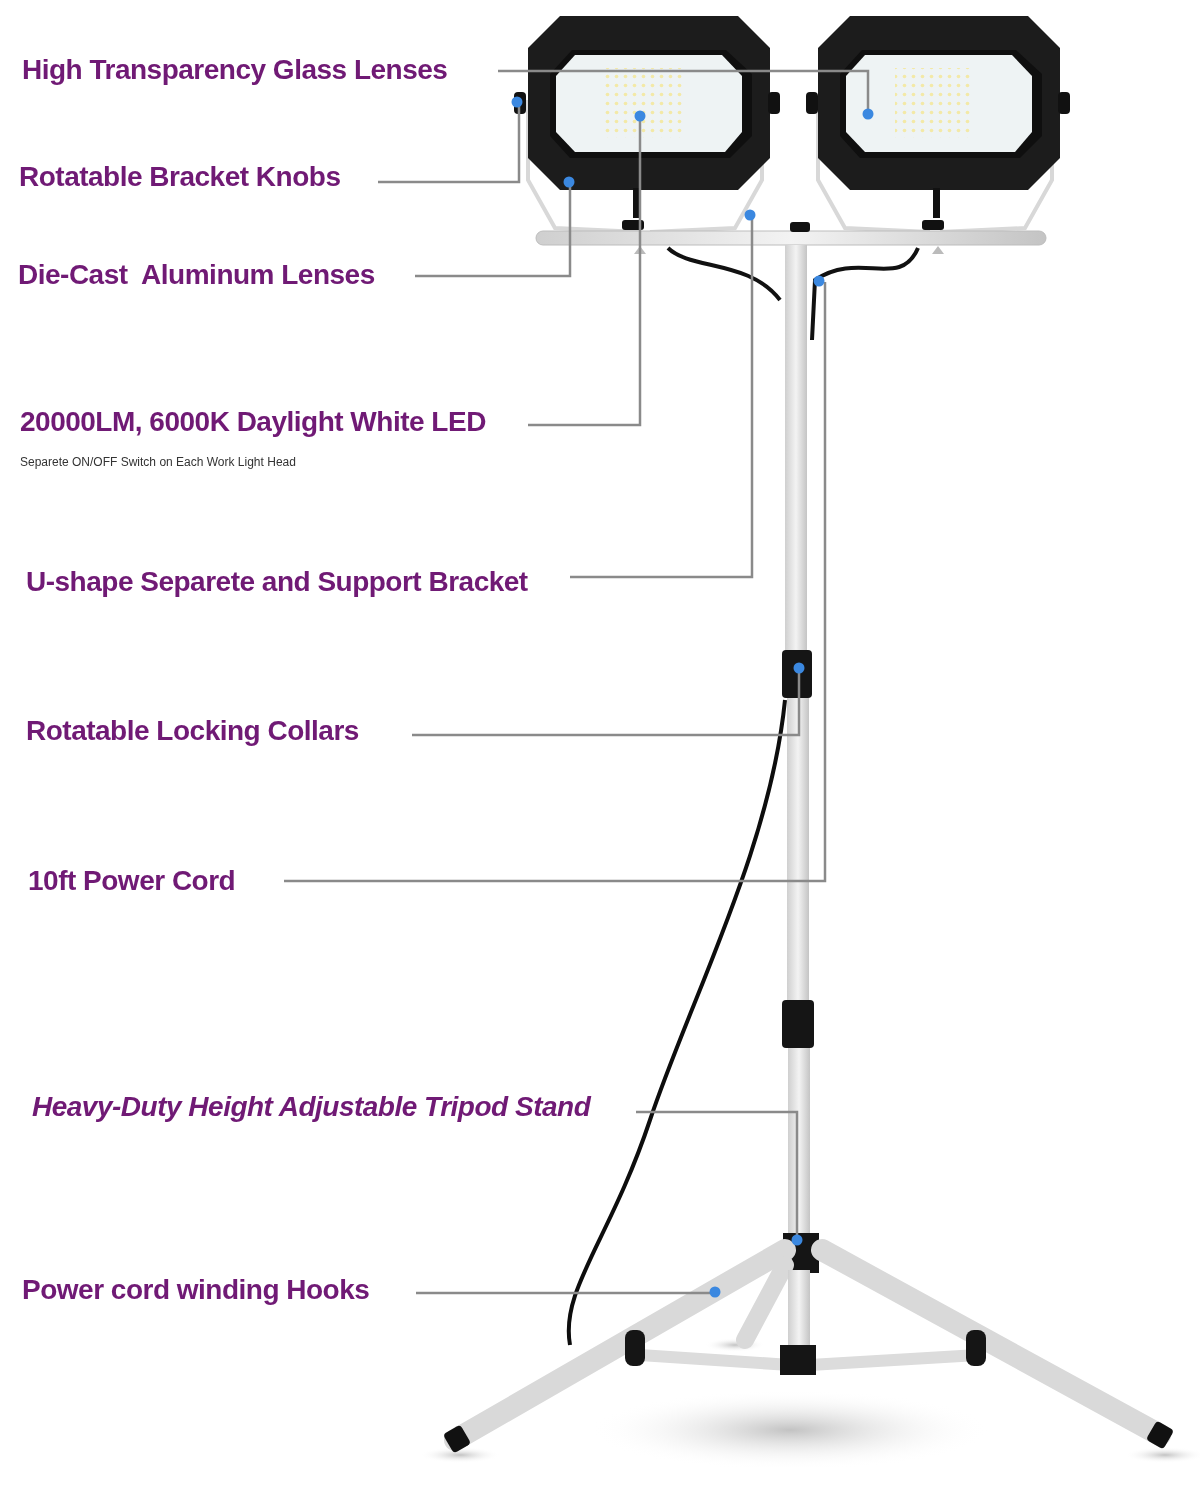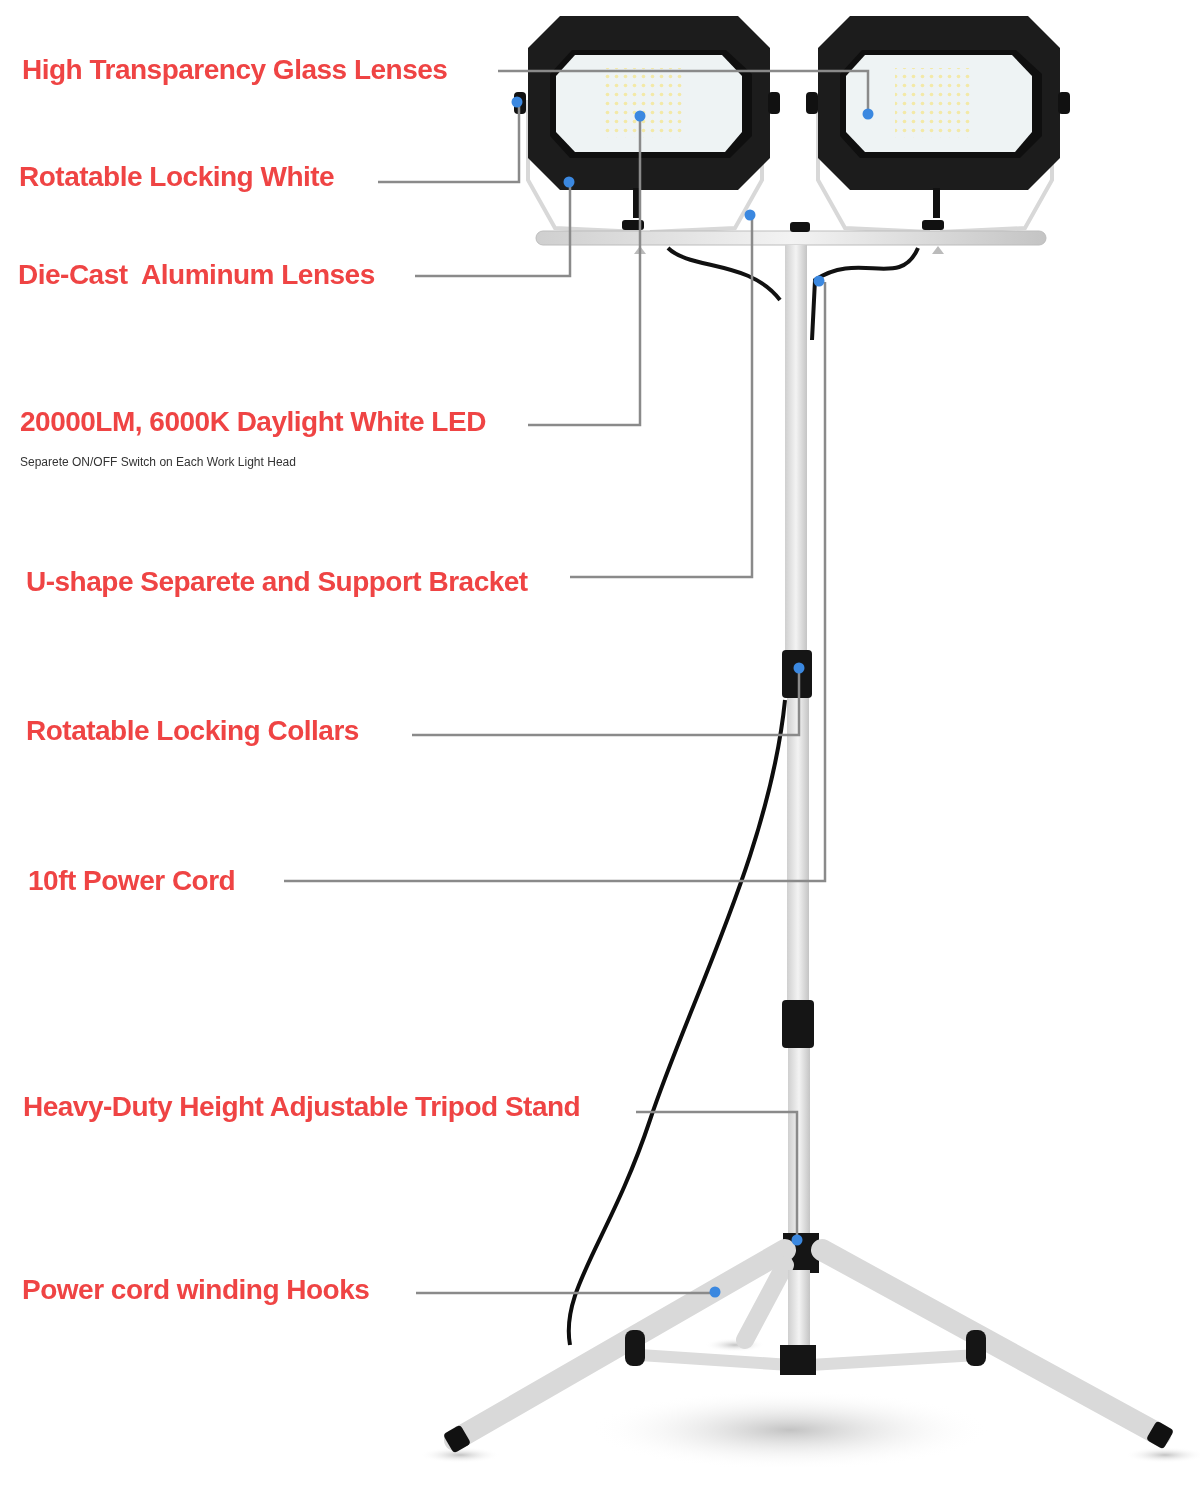--- a/index.html
+++ b/index.html
@@ -1,17 +1,17 @@
 <!DOCTYPE html>
 <html><head>
 <meta charset="utf-8">
 <style>
   html, body { margin:0; padding:0; background:#ffffff; }
   body { width:1200px; height:1500px; position:relative; overflow:hidden; font-family:"Liberation Sans", sans-serif; }
-  .label { position:absolute; color:#ef4444; font-weight:bold; font-size:28px; letter-spacing:-0.5px; white-space:nowrap; line-height:1; }
+  .label { position:absolute; color:#701a75; font-weight:bold; font-size:28px; letter-spacing:-0.5px; white-space:nowrap; line-height:1; }
   .sub { position:absolute; color:#333333; font-size:12px; white-space:nowrap; line-height:1; }
   svg#product { position:absolute; left:0; top:0; }
 </style>
 </head>
 <body>
 
 <svg id="product" width="1200" height="1500" viewBox="0 0 1200 1500">
   <defs>
     <radialGradient id="shadow" cx="50%" cy="50%" r="50%">
       <stop offset="0%" stop-color="#9a9a9a" stop-opacity="0.6"></stop>
@@ -119,21 +119,21 @@
     <circle cx="640" cy="116" r="5.5"></circle>
     <circle cx="750" cy="215" r="5.5"></circle>
     <circle cx="799" cy="668" r="5.5"></circle>
     <circle cx="819" cy="281" r="5.5"></circle>
     <circle cx="797" cy="1240" r="5.5"></circle>
     <circle cx="715" cy="1292" r="5.5"></circle>
   </g>
 </svg>
 
 <div class="label" style="left:22px;top:56px;">High Transparency Glass Lenses</div>
-<div class="label" style="left:19px;top:163px;">Rotatable Locking White</div>
+<div class="label" style="left:19px;top:163px;">Rotatable Bracket Knobs</div>
 <div class="label" style="left:18px;top:261px;white-space:pre;">Die-Cast  Aluminum Lenses</div>
 <div class="label" style="left:20px;top:408px;">20000LM, 6000K Daylight White LED</div>
 <div class="sub" style="left:20px;top:456px;">Separete ON/OFF Switch on Each Work Light Head</div>
 <div class="label" style="left:26px;top:568px;">U-shape Separete and Support Bracket</div>
 <div class="label" style="left:26px;top:717px;text-align:center;">Rotatable Locking Collars</div>
 <div class="label" style="left:28px;top:867px;">10ft Power Cord</div>
-<div class="label" style="left:23px;top:1093px;">Heavy-Duty Height Adjustable Tripod Stand</div>
+<div class="label" style="left:32px;top:1093px;font-style:italic;">Heavy-Duty Height Adjustable Tripod Stand</div>
 <div class="label" style="left:22px;top:1276px;">Power cord winding Hooks</div>
 
 </body></html>

